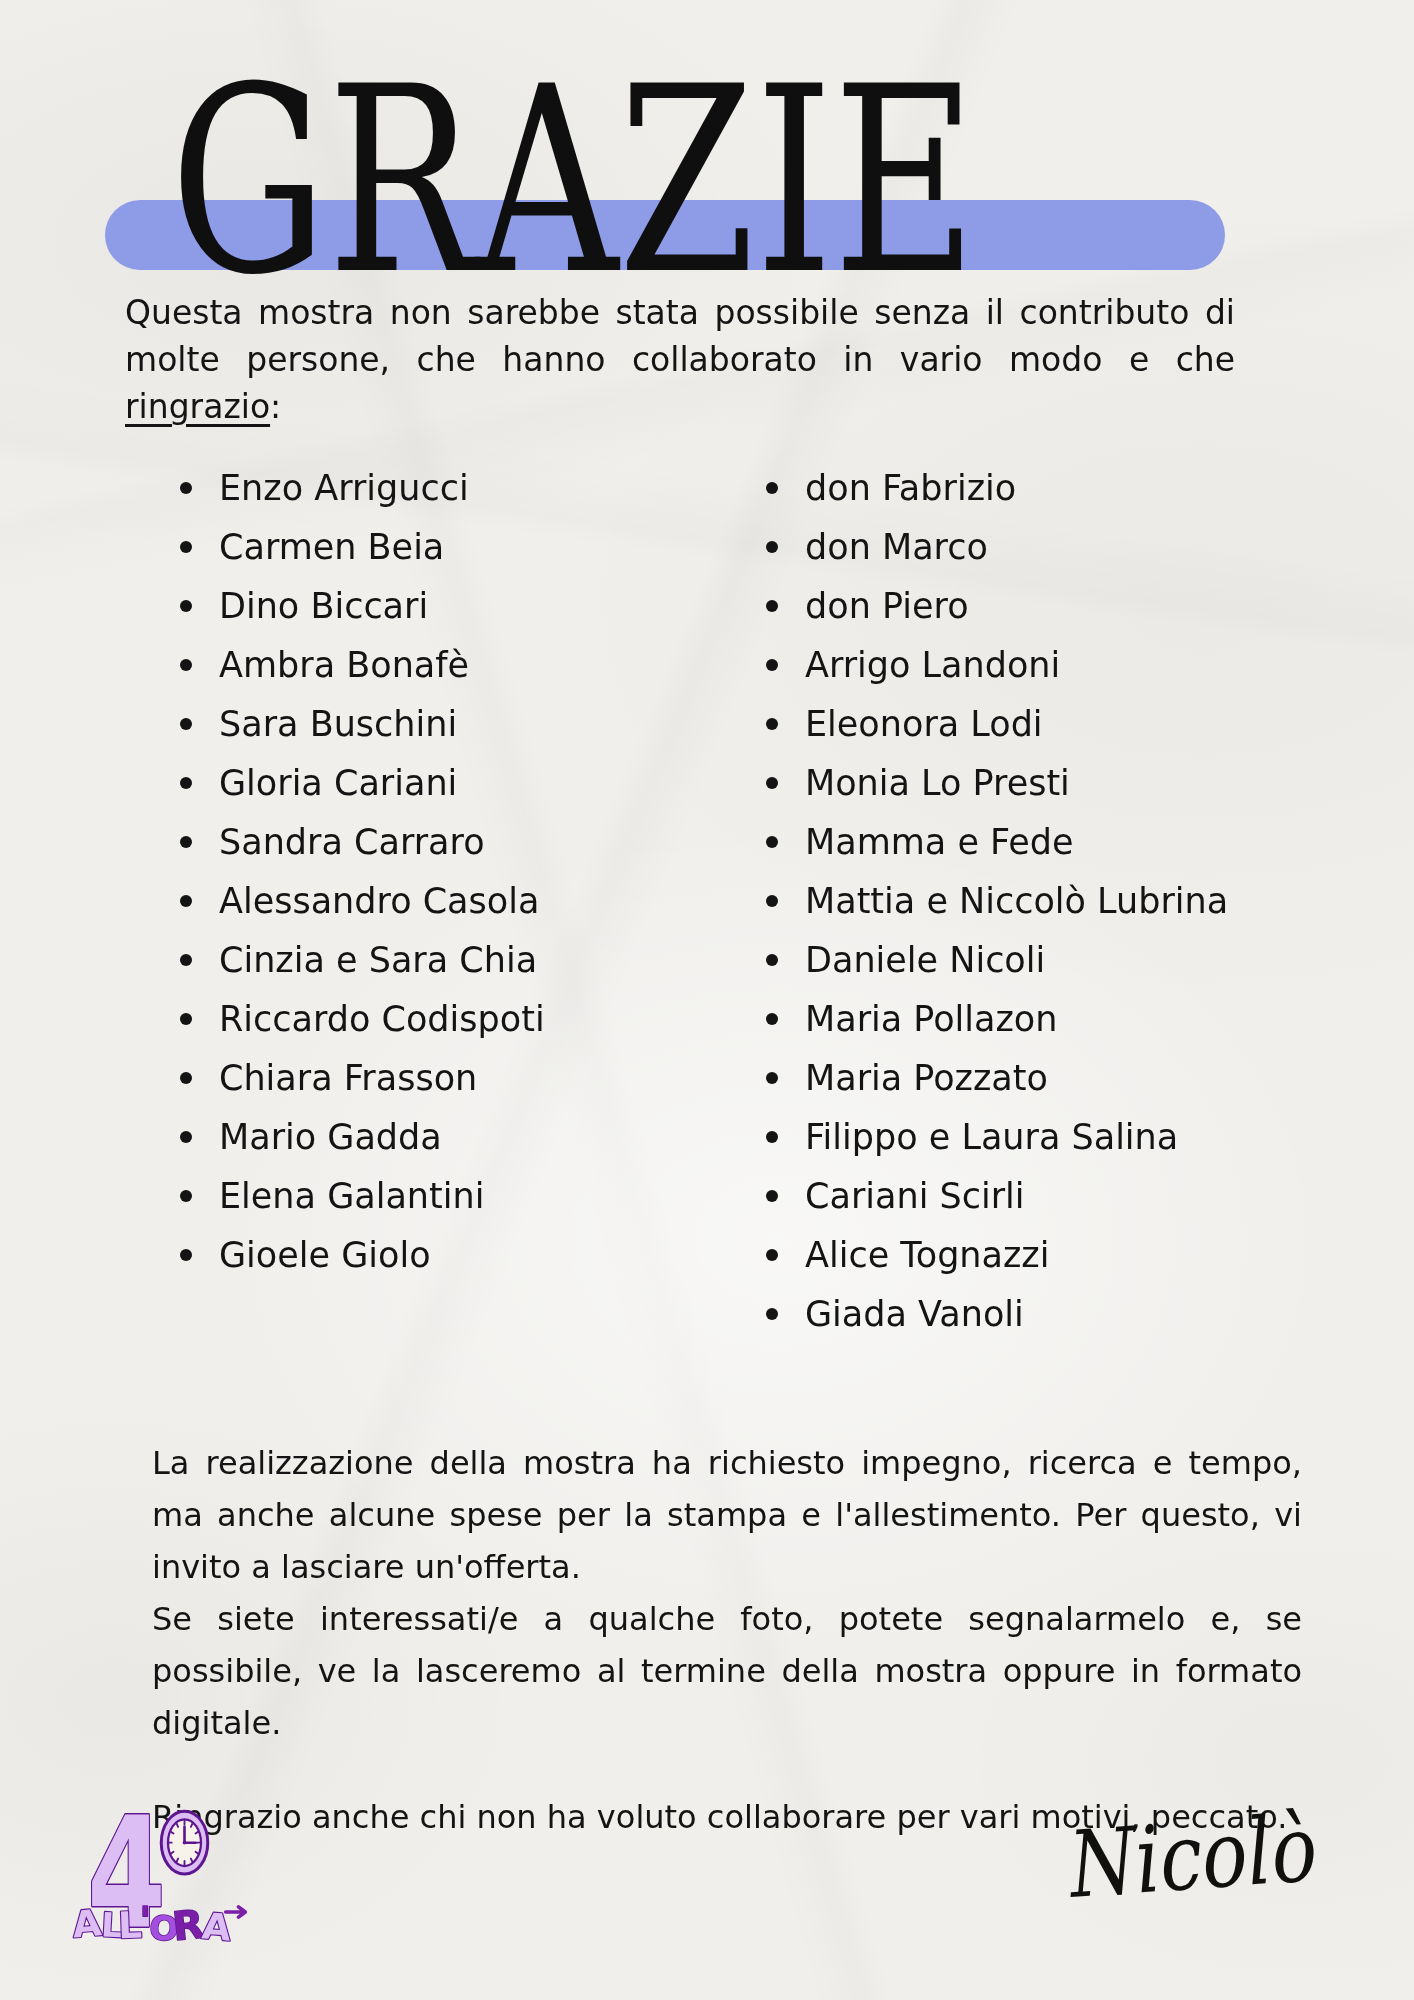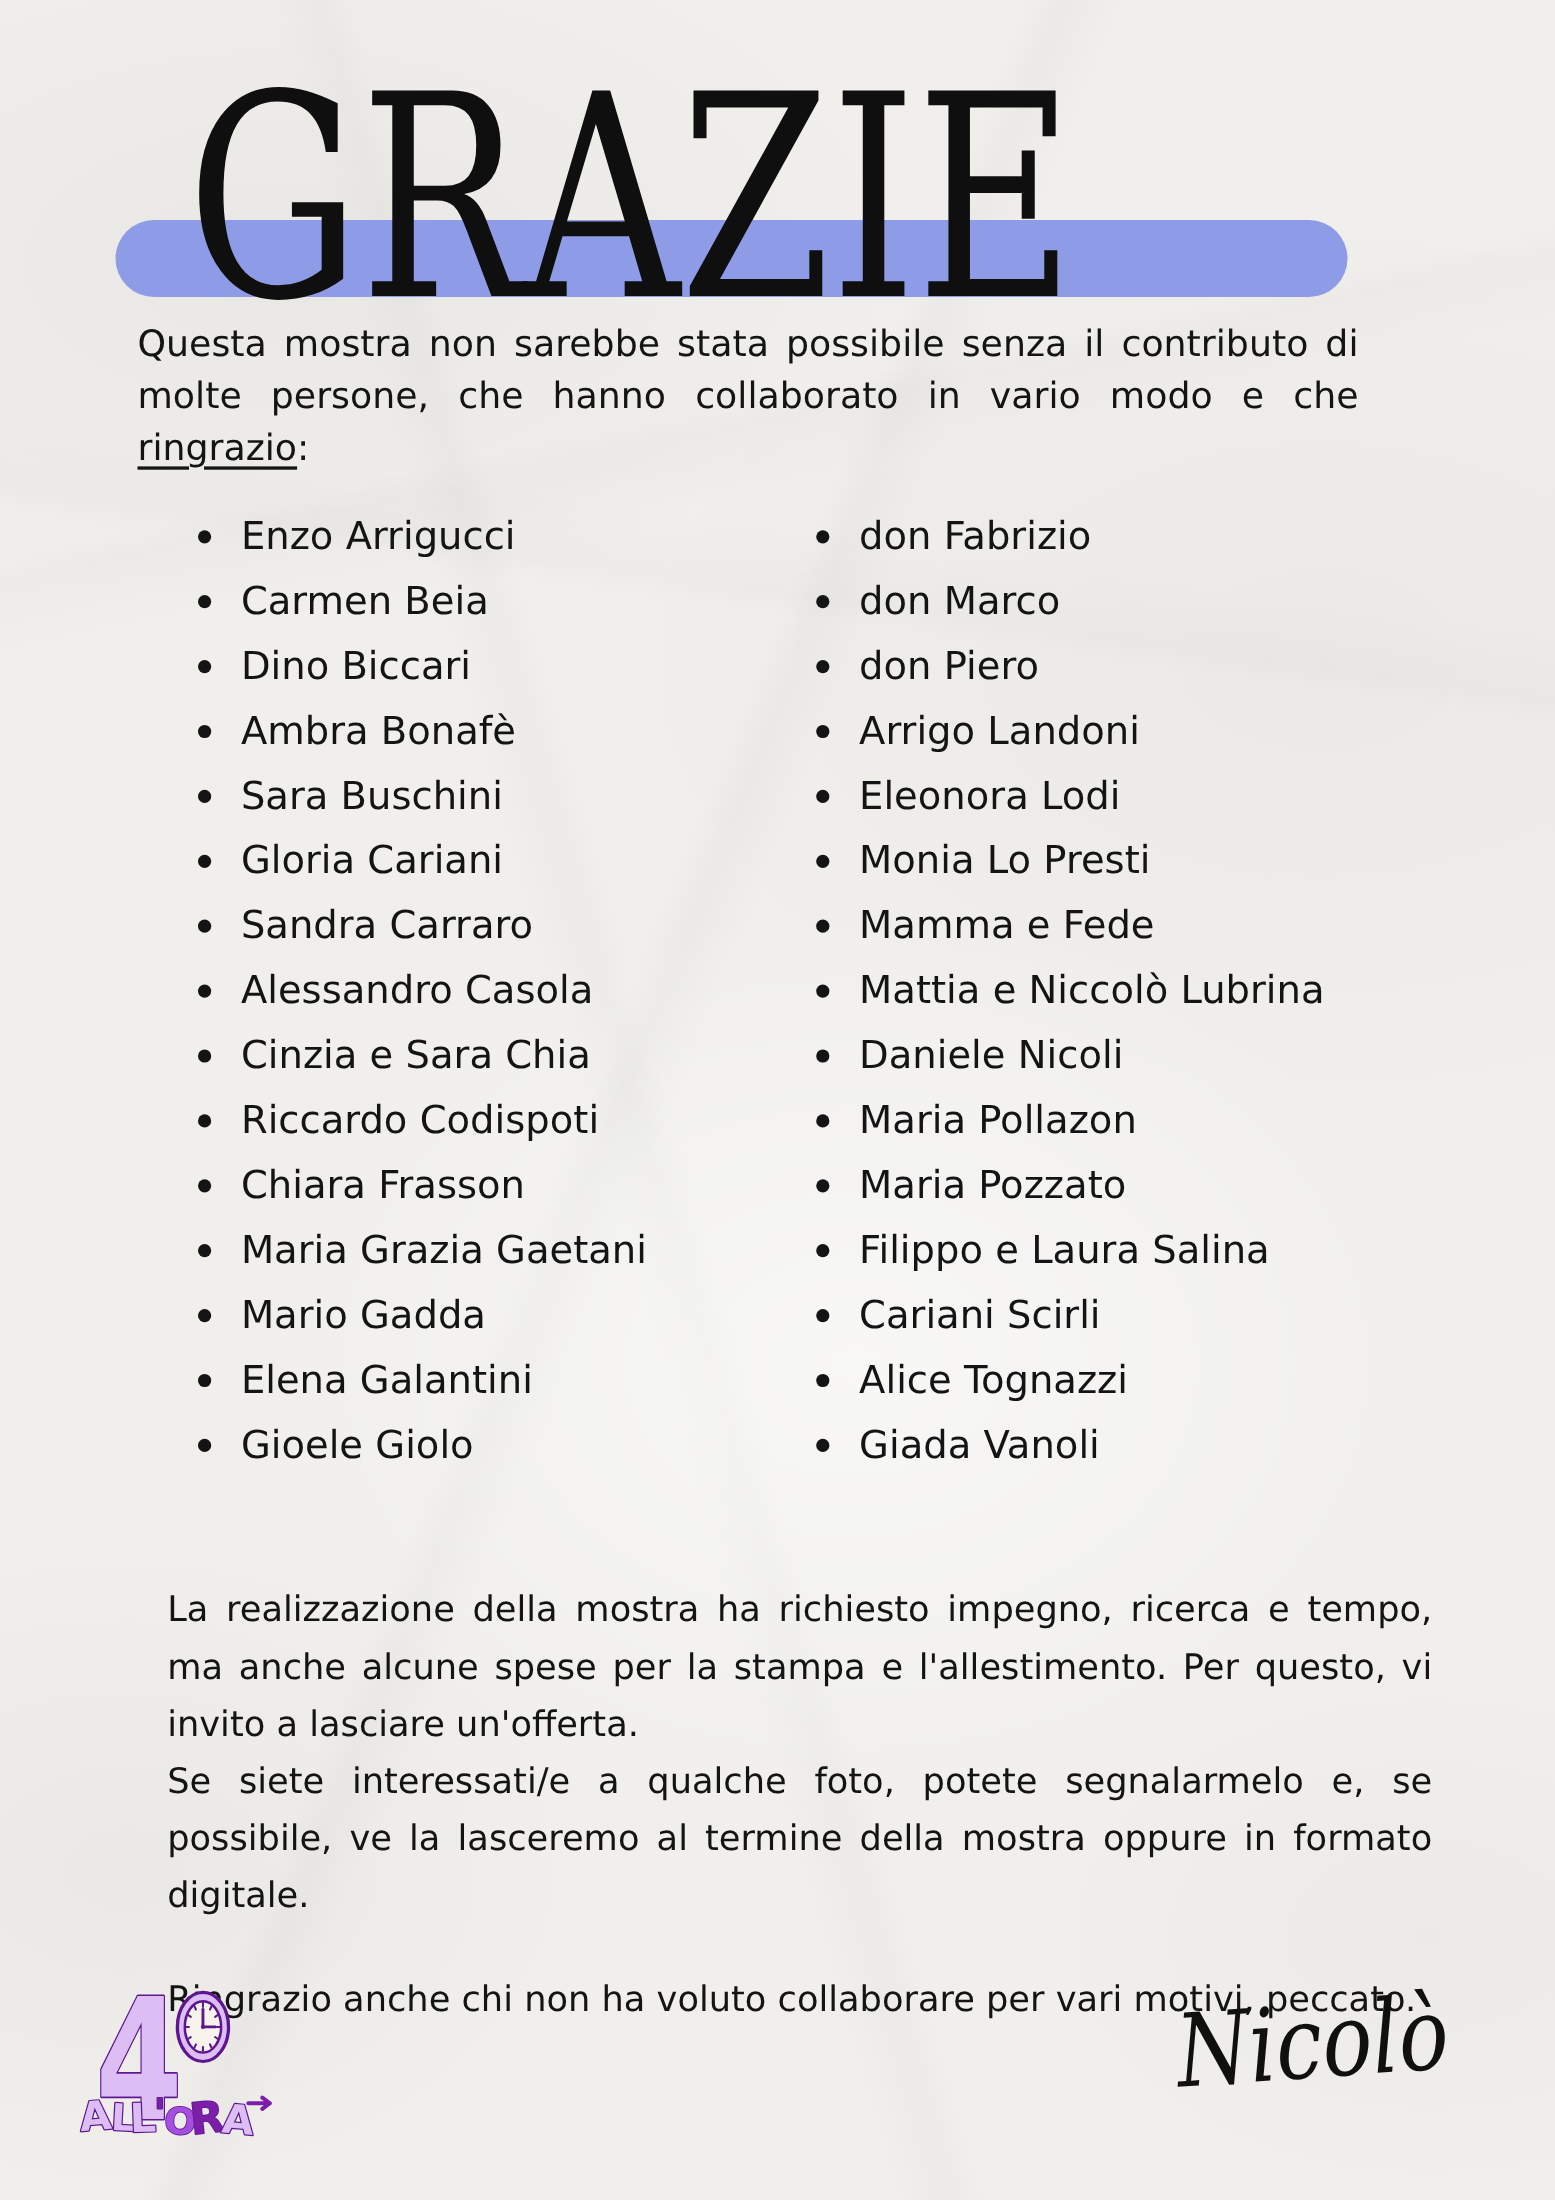--- a/index.html
+++ b/index.html
@@ -30,21 +30,21 @@
     text-align:center;font-family:"DejaVu Serif",serif;font-weight:400;
     font-size:256px;line-height:256px;color:#0F0F0F;
     transform:scaleX(0.77);transform-origin:50% 50%;
     white-space:nowrap;
   }
   .intro{
     position:absolute;left:125px;top:289px;width:1110px;margin:0;
     font-size:33px;line-height:47px;text-align:justify;
   }
   .u{text-decoration:underline;text-underline-offset:6px;text-decoration-thickness:2.5px;}
-  .columns{position:absolute;left:180px;top:458px;display:flex;}
+  .columns{position:absolute;left:180px;top:458px;display:flex;gap:24px;}
   ul.col{list-style:none;margin:0;padding:0;}
   ul.col.left{width:562px;}
   ul.col li{display:flex;align-items:center;height:59px;gap:27px;font-size:35px;}
   .dot{width:12px;height:12px;border-radius:50%;background:#141414;flex:0 0 auto;}
   .paras{position:absolute;left:152px;top:1437px;width:1150px;font-size:32px;line-height:52px;}
   .paras p{margin:0;text-align:justify;}
   .paras p.last{margin-top:42px;text-align:left;}
   .logo{position:absolute;left:72px;top:1804px;}
   .signature{
     position:absolute;left:1072px;top:1812px;margin:0;
@@ -101,24 +101,20 @@
         <span class="dot"></span>
         <span>Cinzia e Sara Chia</span>
       </li>
       <li>
         <span class="dot"></span>
         <span>Riccardo Codispoti</span>
       </li>
       <li>
         <span class="dot"></span>
         <span>Chiara Frasson</span>
-      </li>
-      <li>
-        <span class="dot"></span>
-        <span>Maria Grazia Gaetani</span>
       </li>
       <li>
         <span class="dot"></span>
         <span>Mario Gadda</span>
       </li>
       <li>
         <span class="dot"></span>
         <span>Elena Galantini</span>
       </li>
       <li>

